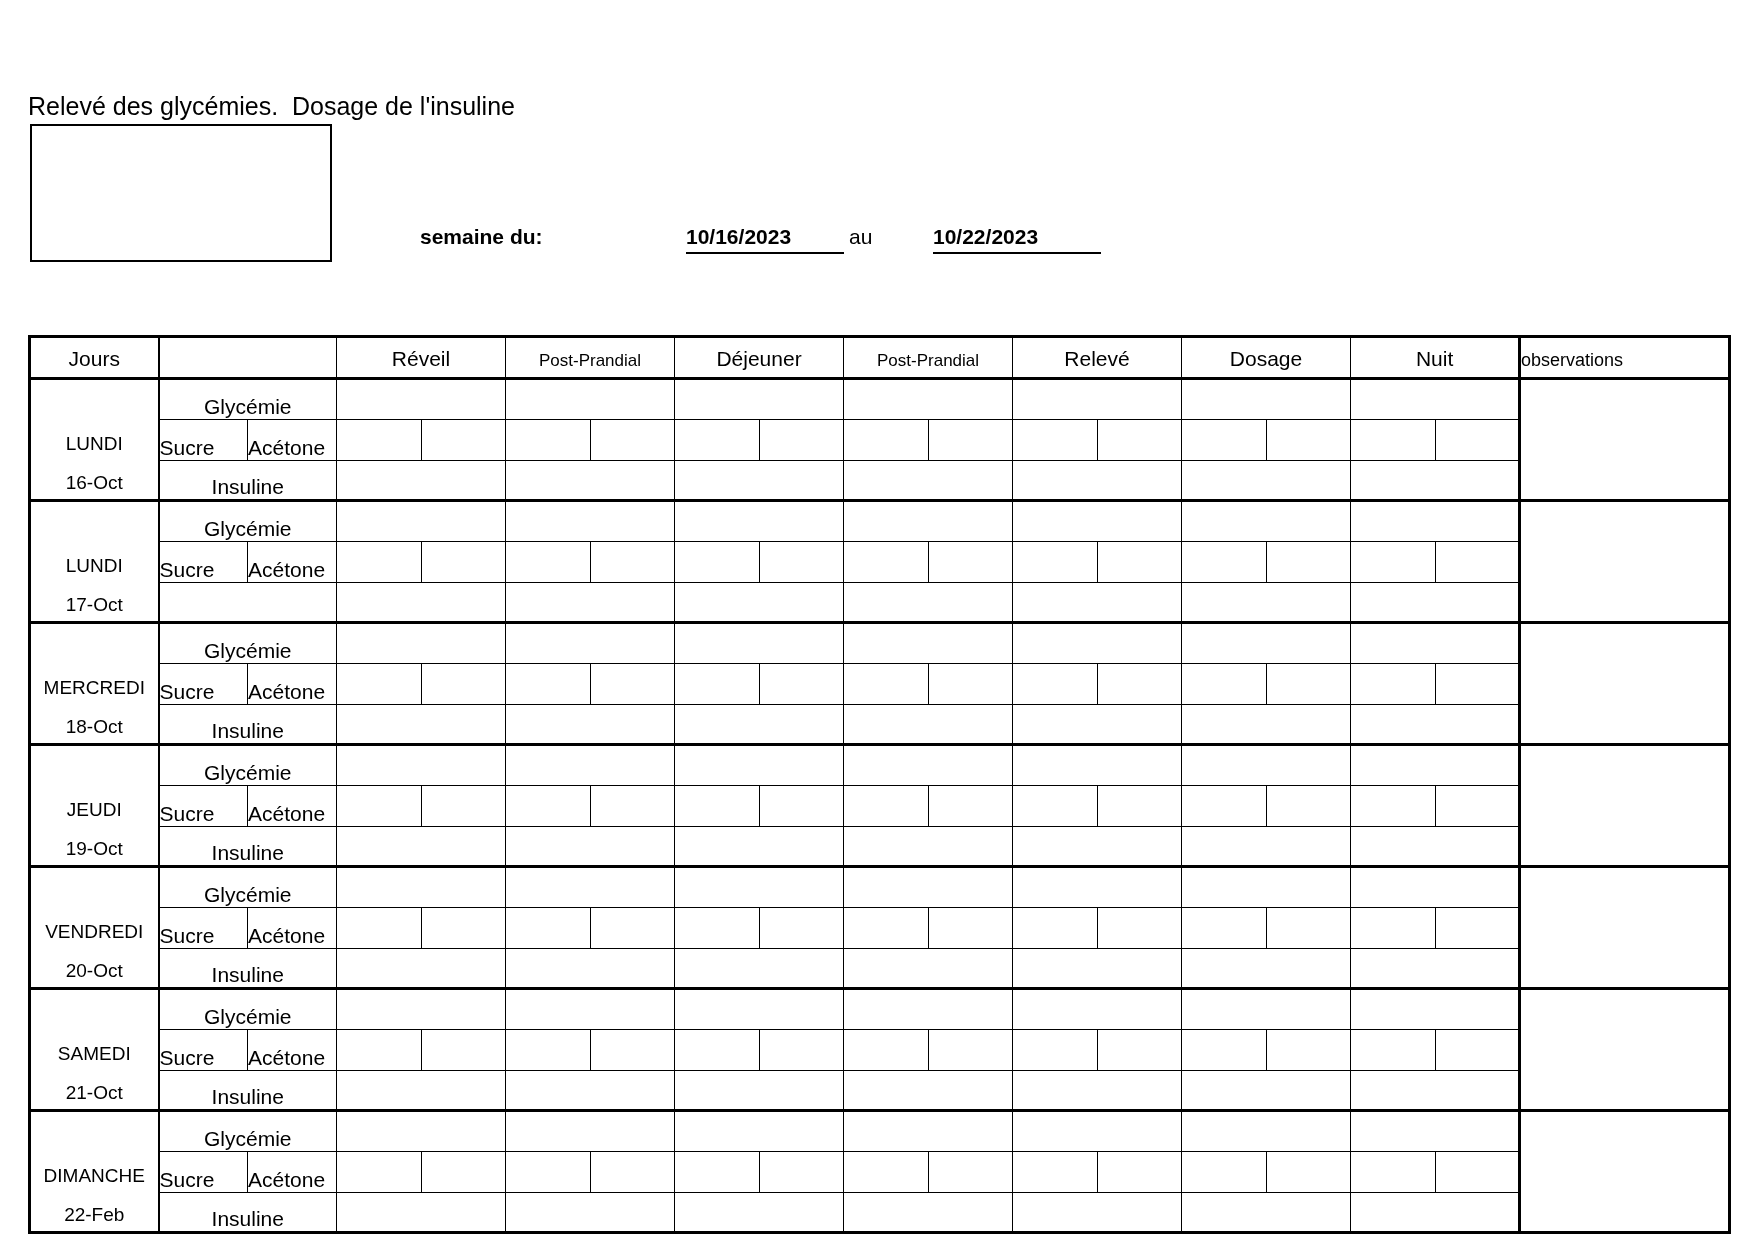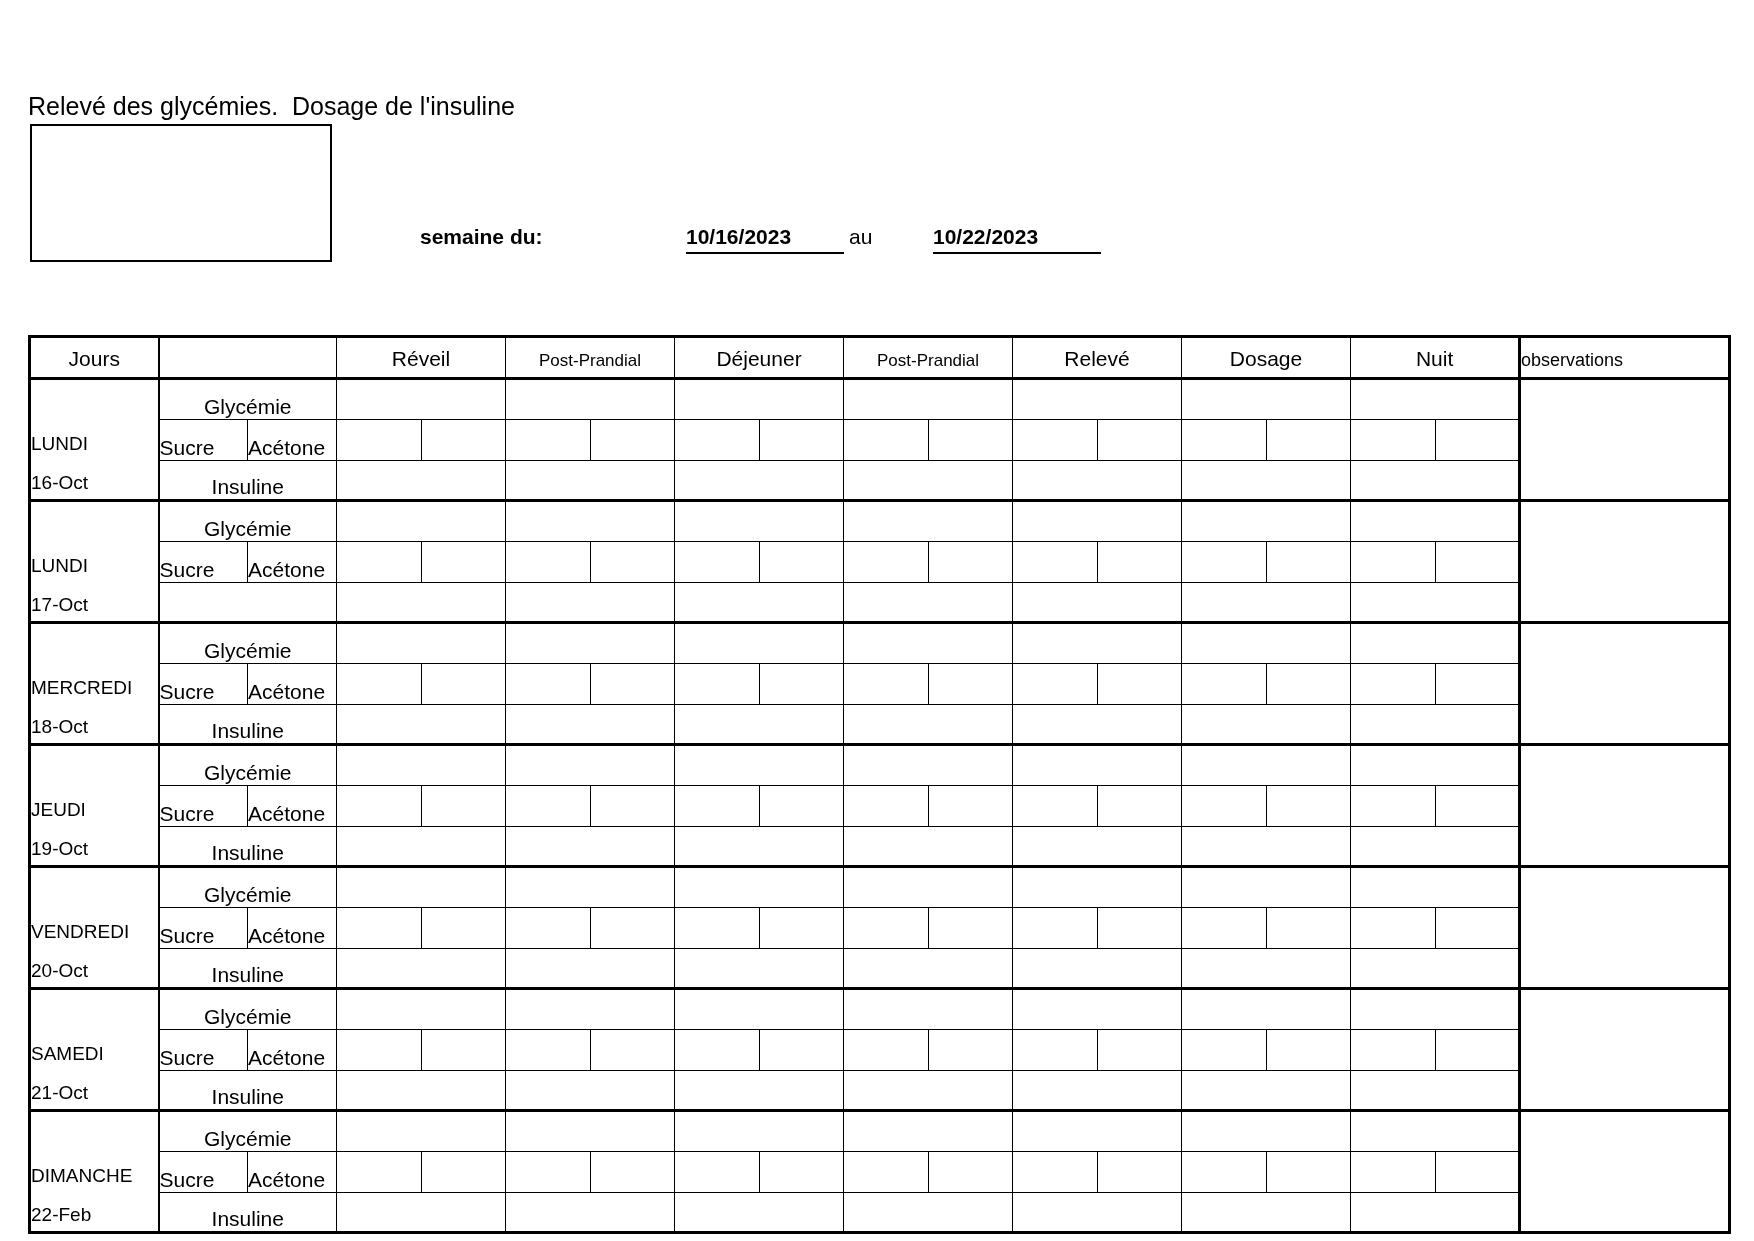--- a/index.html
+++ b/index.html
@@ -52,21 +52,21 @@
   .obs-hdr   { font-size: 18px; text-align: left !important; padding-left: 4px; }
   .b-left-3  { border-left: 3px solid #000 !important; }
   tr.day-start td { border-top: 3px solid #000; }
   tr.r1 { height: 41px; }
   tr.r2 { height: 41px; }
   tr.r3 { height: 40px; }
   td.day-cell { border-right: 2px solid #000 !important; position: relative; }
   td.jours-cell { border-right: 2px solid #000 !important; }
   .day-name, .day-date {
     position: absolute; left: 0; right: 0;
-    font-size: 19px; line-height: 1;
+    text-align: center; font-size: 19px; line-height: 1;
   }
   .day-name { bottom: 46px; }
   .day-date { bottom: 7px; }
   td.lbl { font-size: 21px; vertical-align: bottom; padding-bottom: 6px; }
   .lbl-center { text-align: center; }
   .lbl-left   { text-align: left; padding-left: 5px; }
 </style>
 </head>
 <body>
 

